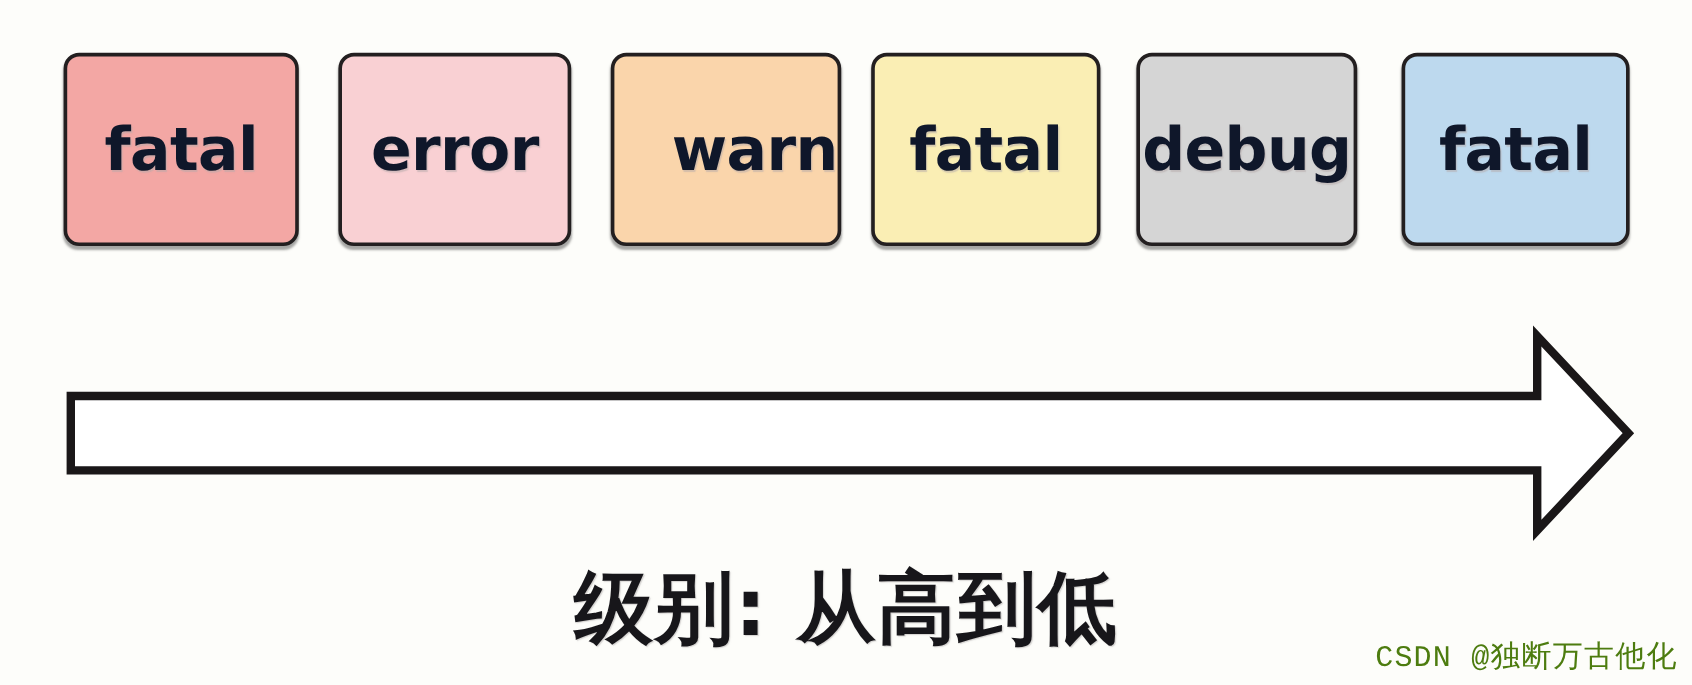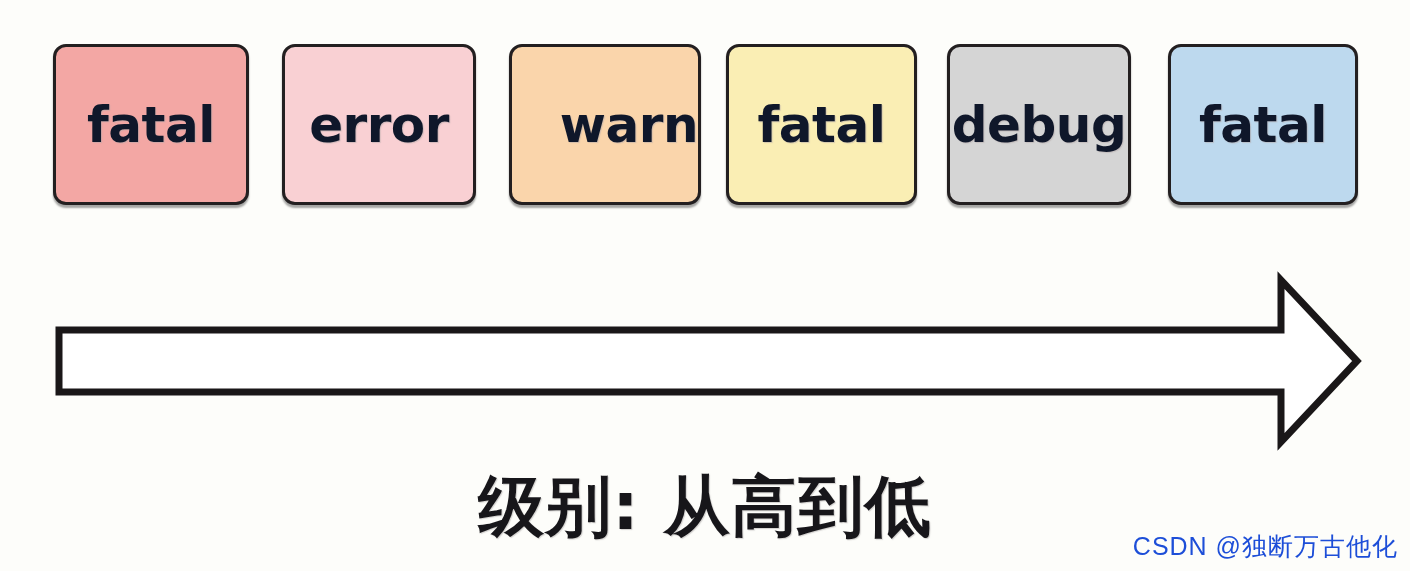--- a/index.html
+++ b/index.html
@@ -83,23 +83,23 @@
     color: #17161a;
     letter-spacing: 1px;
     text-shadow: 1px 1px 1px rgba(170,165,165,0.5);
   }
 
   
   .watermark {
     position: absolute;
     right: 12px;
     bottom: 8px;
-    font-family: Liberation Sans, sans-serif;
+    font-family: Liberation Mono, monospace;
     font-size: 25px;
-    color: #1d4ed8;
+    color: #4d7c0f;
     letter-spacing: 1px;
     white-space: nowrap;
     margin-left: 40px;
   }
 </style>
 </head>
 <body style="background: rgb(253, 253, 250);">
 
 <div id="canvas">
 

